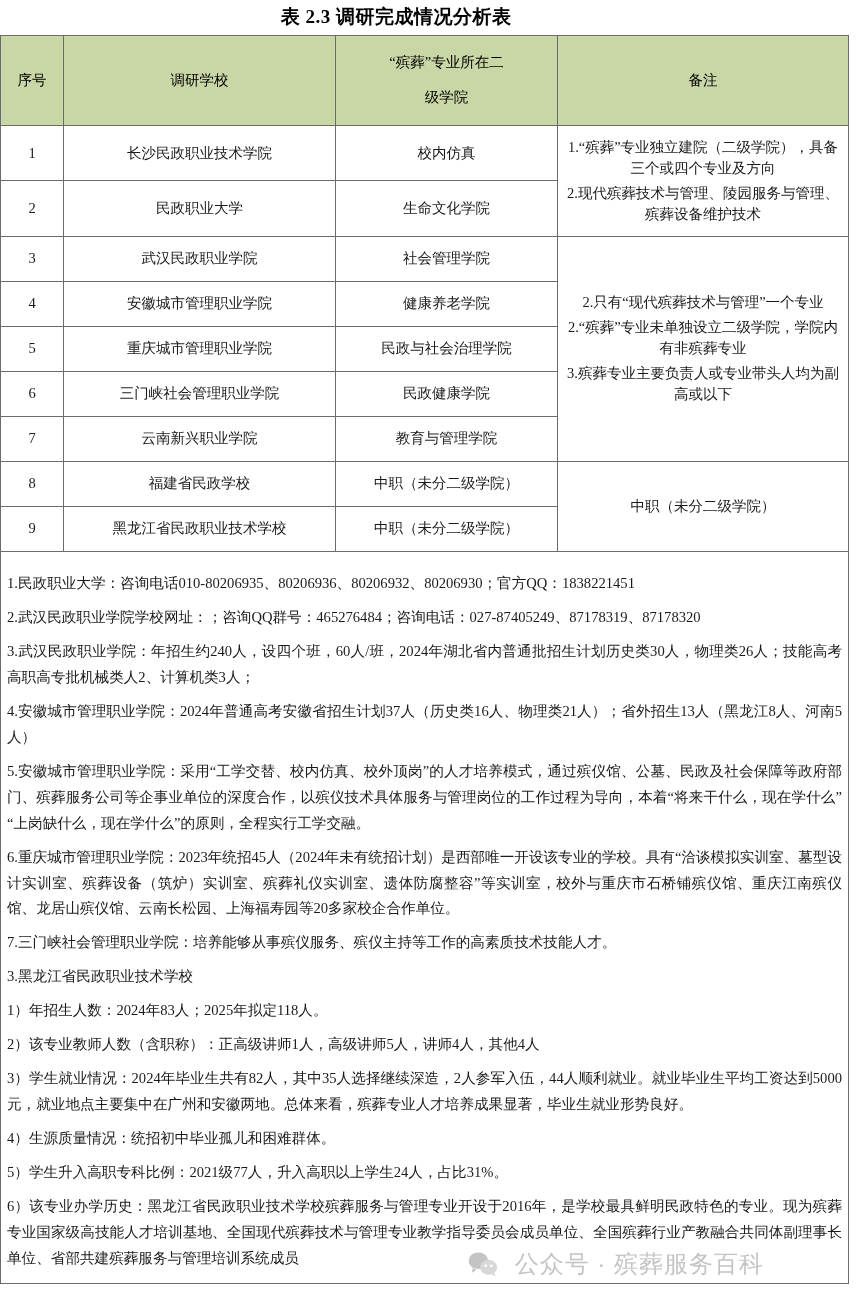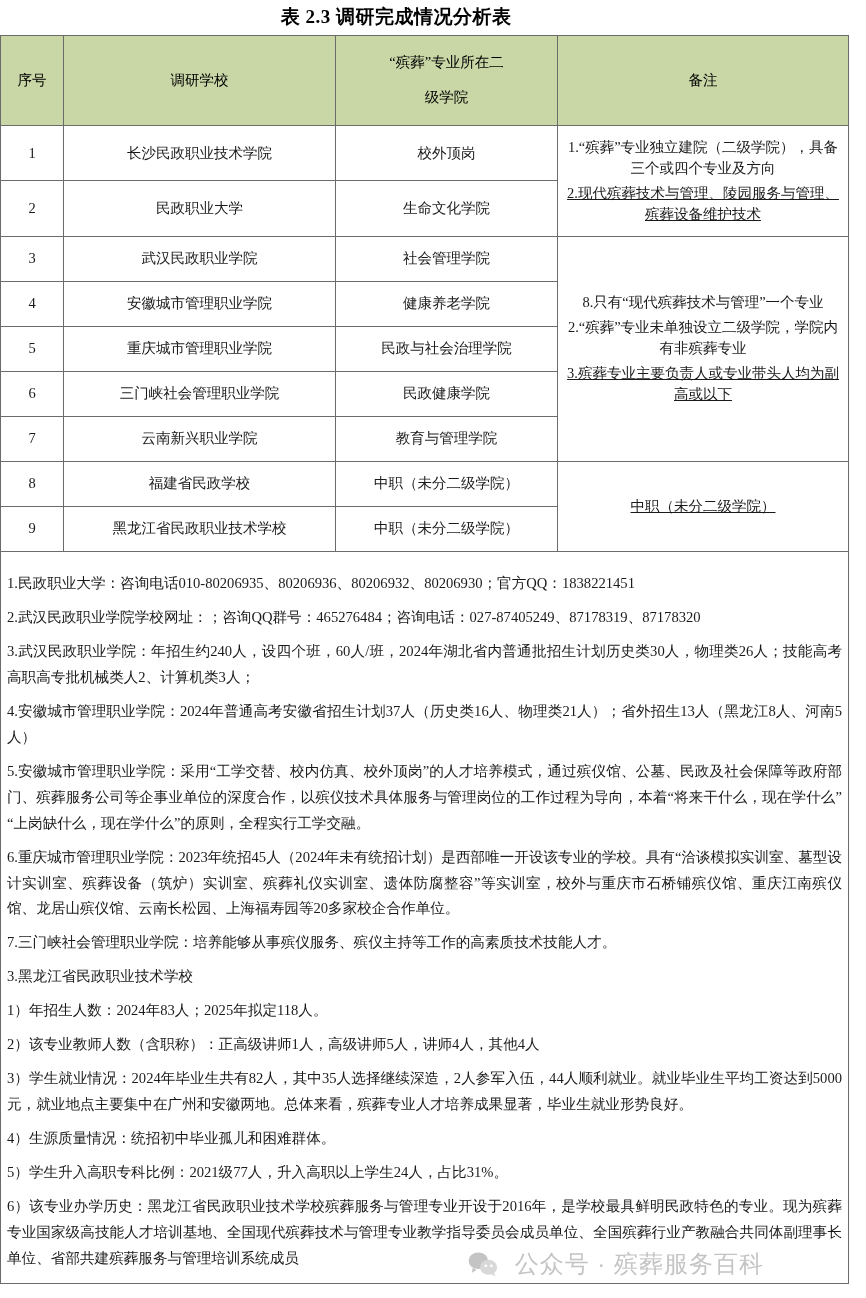--- a/index.html
+++ b/index.html
@@ -81,21 +81,21 @@
     line-height: 1.62;
     text-align: center;
   }
   td.note.centered {
     text-align: center;
   }
   td.note p {
     margin: 0 0 4px 0;
     text-indent: 0;
   }
-  td.note p:last-child { margin-bottom: 0; text-decoration: underline; }
+  td.note p:last-child { margin-bottom: 0; }
 
   td.notes-block {
     padding: 8px 10px 12px 10px;
     vertical-align: top;
     text-align: left;
   }
   .note-line {
     font-size: 14.6px;
     line-height: 1.78;
     margin: 8px 0 5px 0;
@@ -146,39 +146,39 @@
           </div>
         </td>
         <td>备注</td>
       </tr>
     </thead>
     <tbody>
 
       <tr>
         <td class="seq">1</td>
         <td class="school">长沙民政职业技术学院</td>
-        <td class="dept">校外顶岗</td>
+        <td class="dept">校内仿真</td>
         <td class="note" rowspan="2">
           <p>1.“殡葬”专业独立建院（二级学院），具备三个或四个专业及方向</p>
           <p>2.现代殡葬技术与管理、陵园服务与管理、殡葬设备维护技术</p>
         </td>
       </tr>
 
       <tr>
         <td class="seq">2</td>
         <td class="school">民政职业大学</td>
         <td class="dept">生命文化学院</td>
       </tr>
 
       <tr>
         <td class="seq">3</td>
         <td class="school">武汉民政职业学院</td>
         <td class="dept">社会管理学院</td>
         <td class="note" rowspan="5">
-          <p>8.只有“现代殡葬技术与管理”一个专业</p>
+          <p>2.只有“现代殡葬技术与管理”一个专业</p>
           <p>2.“殡葬”专业未单独设立二级学院，学院内有非殡葬专业</p>
           <p>3.殡葬专业主要负责人或专业带头人均为副高或以下</p>
         </td>
       </tr>
 
       <tr>
         <td class="seq">4</td>
         <td class="school">安徽城市管理职业学院</td>
         <td class="dept">健康养老学院</td>
       </tr>

